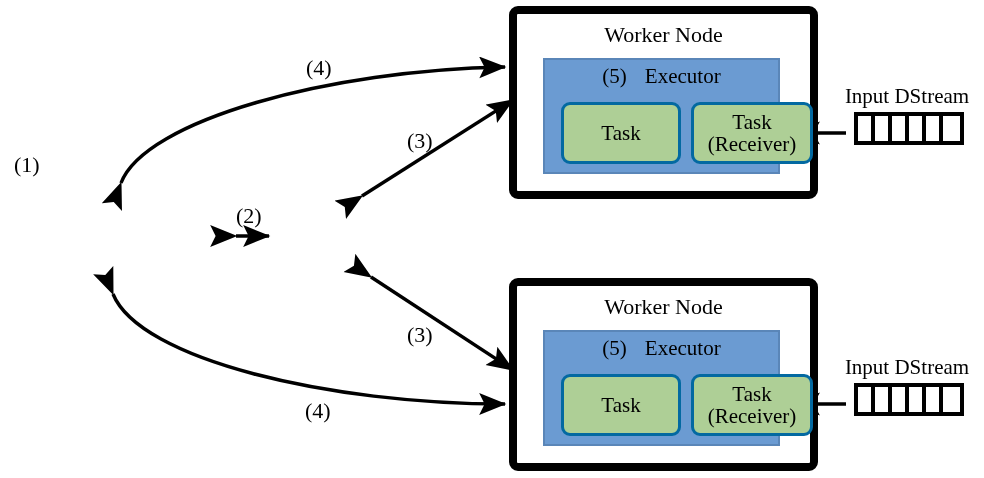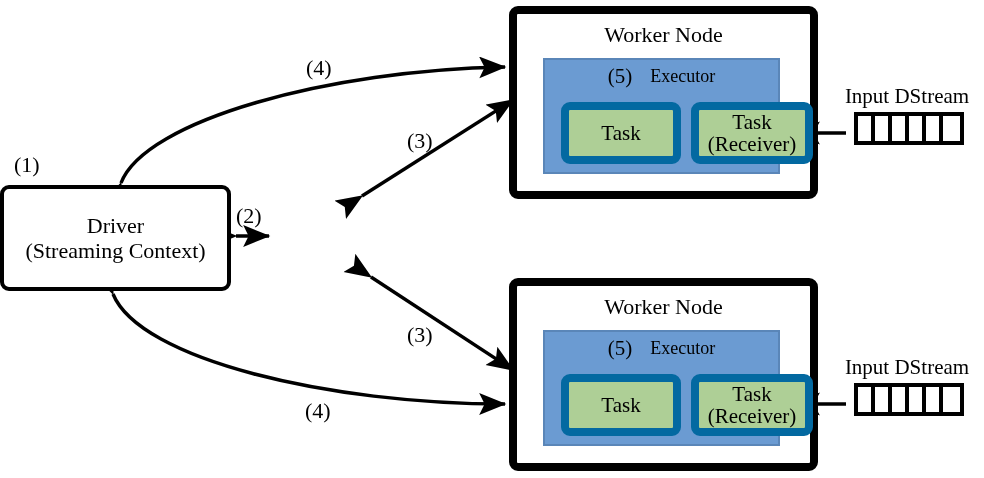--- a/index.html
+++ b/index.html
@@ -44,26 +44,26 @@
   .executor{
     position:absolute;left:26px;right:30px;top:44px;height:116px;
     background:#6b9bd2;border:2px solid #5a86b8;box-sizing:border-box;
   }
   .exec-head{
     position:absolute;left:0;right:0;top:4px;
     display:flex;align-items:center;justify-content:center;gap:18px;
     font-size:21px;
   }
   .exec-step{font-size:21px;}
-  .exec-label{font-size:18px;}
+  .exec-label{font-size:21px;}
 
   
   .task{
     position:absolute;top:42px;height:62px;
-    background:#aecf96;border:8px solid #0369a1;border-radius:9px;
+    background:#aecf96;border:3px solid #0369a1;border-radius:9px;
     box-sizing:border-box;
     display:flex;align-items:center;justify-content:center;text-align:center;
     font-size:21px;line-height:1.05;flex-direction:column;
   }
   .task.a{left:16px;width:120px;}
   .task.b{left:146px;width:122px;}
 
   
   .dstream{position:absolute;}
   .dstream .ds-label{
@@ -132,24 +132,20 @@
   <div class="steplabel" style="left:306px;top:55px;">(4)</div>
 
   <div class="steplabel" style="left:236px;top:203px;">(2)</div>
 
   <div class="steplabel" style="left:407px;top:128px;">(3)</div>
 
   <div class="steplabel" style="left:407px;top:322px;">(3)</div>
 
   <div class="steplabel" style="left:305px;top:398px;">(4)</div>
 
-  <div class="box driver">
-    <span class="l1">Driver</span>
-    <span class="l2">(Streaming Context)</span>
-  </div>
 
 
   <div class="box worker top">
     <div class="worker-title">Worker Node</div>
     <div class="executor">
       <div class="exec-head">
         <span class="exec-step">(5)</span>
         <span class="exec-label">Executor</span>
       </div>
       <div class="task a">

